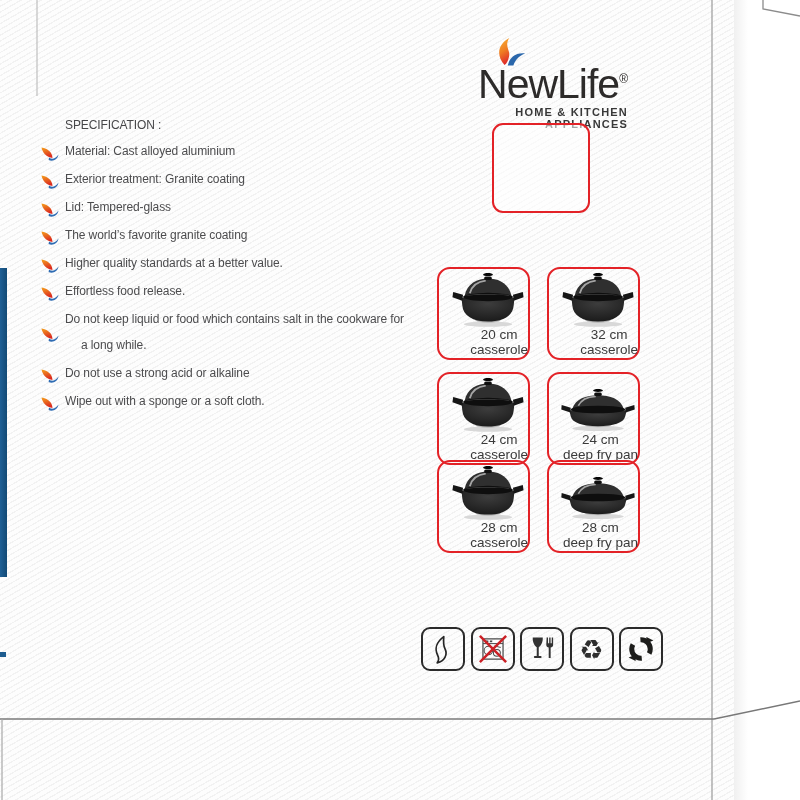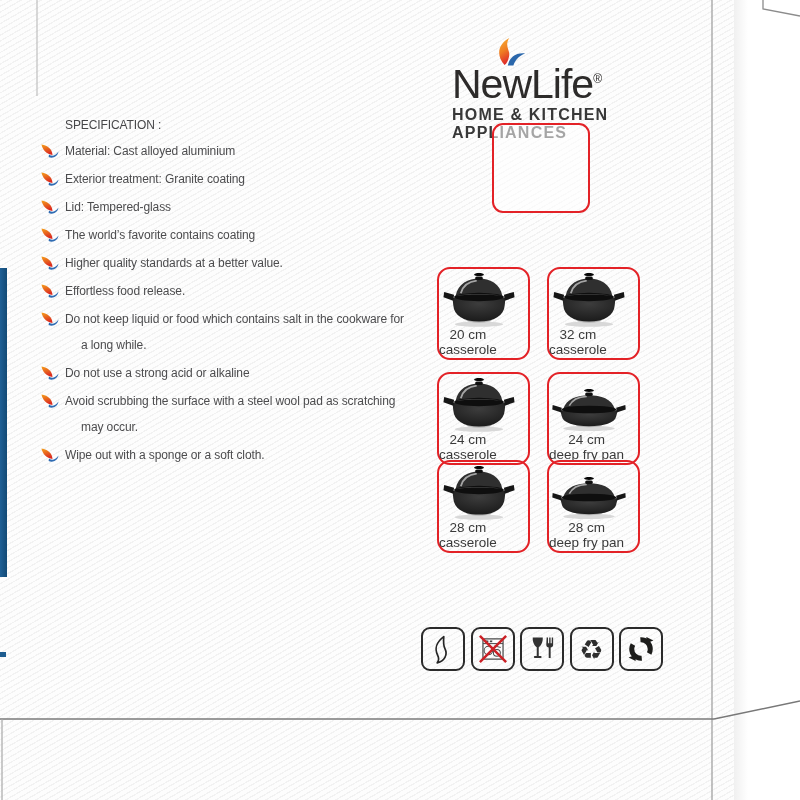--- a/index.html
+++ b/index.html
@@ -19,39 +19,39 @@
   
   .spine{position:absolute;left:0;top:268px;width:7px;height:309px;
     background:linear-gradient(90deg,#1f6096,#134a75);}
   .spine-dash{position:absolute;left:0;top:652px;width:6px;height:5px;background:#1d5c8f;}
 
   
   .copy{position:absolute;left:40px;top:112px;width:372px;color:#4c4c4e;
         font-size:12px;line-height:26px;letter-spacing:-0.1px;}
   .copy .heading{margin-left:25px;color:#474749;}
   .copy .heading.safety{margin-top:22px;}
-  .b-item{display:flex;align-items:flex-start;margin:0 0 2px 0;}
+  .b-item{display:flex;align-items:center;margin:0 0 2px 0;}
   .b-item .bullet{flex:0 0 20px;height:15px;margin:6px 5px 0 0;}
   .b-item .b-text{padding-left:16px;text-indent:-16px;width:346px;}
 
   
-  .logo{position:absolute;left:452px;top:36px;width:176px;text-align:left;}
+  .logo{position:absolute;left:452px;top:36px;width:176px;text-align:right;}
   .logo .flame{position:absolute;left:41px;top:2px;width:38px;height:28px;}
   .wordmark{margin-top:22px;font-size:41px;font-weight:400;letter-spacing:-1px;
             color:#2d2b2a;line-height:42px;}
   .wordmark .reg{font-size:12px;vertical-align:super;letter-spacing:0;}
-  .tagline{margin-top:1px;font-size:16px;font-weight:bold;letter-spacing:1.2px;color:#383838;}
+  .tagline{margin-top:1px;font-size:11px;font-weight:bold;letter-spacing:1.2px;color:#383838;}
 
   
   .window-box{position:absolute;left:492px;top:123px;width:98px;height:90px;
     border:2.5px solid #e32227;border-radius:11px;box-sizing:border-box;background:rgba(255,255,255,0.55);}
 
   
   .card{position:absolute;width:93px;height:93px;border:2.5px solid #e32227;border-radius:13px;
-    box-sizing:border-box;display:flex;flex-direction:column;align-items:flex-start;
+    box-sizing:border-box;display:flex;flex-direction:column;align-items:flex-end;
     justify-content:flex-start;padding-top:3px;}
   .card .pot{width:80px;height:56px;}
   .card .lbl{font-size:13.5px;line-height:15px;color:#3a3a3a;text-align:center;margin-top:-1px;}
   .c1{left:437px}.c2{left:547px}
   .r1{top:267px}.r2{top:372px}.r3{top:460px}
 
   
   .icon-row{position:absolute;left:421px;top:627px;display:flex;gap:5.5px;}
   .sq-icon{width:44px;height:44px;border:2.5px solid #2b2b2b;border-radius:9px;
     box-sizing:border-box;display:flex;align-items:center;justify-content:center;}
@@ -145,21 +145,21 @@
     <div class="b-item">
       <svg class="bullet">
           <use href="#sym-bullet"></use>
         </svg>
       <div class="b-text">Lid: Tempered-glass</div>
     </div>
     <div class="b-item">
       <svg class="bullet">
           <use href="#sym-bullet"></use>
         </svg>
-      <div class="b-text">The world’s favorite contains coating</div>
+      <div class="b-text">The world’s favorite granite coating</div>
     </div>
     <div class="b-item">
       <svg class="bullet">
           <use href="#sym-bullet"></use>
         </svg>
       <div class="b-text">Higher quality standards at a better value.</div>
     </div>
     <div class="b-item">
       <svg class="bullet">
           <use href="#sym-bullet"></use>
@@ -171,26 +171,20 @@
       <svg class="bullet">
           <use href="#sym-bullet"></use>
         </svg>
       <div class="b-text">Do not keep liquid or food which contains salt in the cookware  for a long while.</div>
     </div>
     <div class="b-item">
       <svg class="bullet">
           <use href="#sym-bullet"></use>
         </svg>
       <div class="b-text">Do not use a strong acid or alkaline</div>
-    </div>
-    <div class="b-item">
-      <svg class="bullet">
-          <use href="#sym-bullet"></use>
-        </svg>
-      <div class="b-text">Avoid scrubbing the surface with a steel wool pad as scratching may occur.</div>
     </div>
     <div class="b-item">
       <svg class="bullet">
           <use href="#sym-bullet"></use>
         </svg>
       <div class="b-text">Wipe out with a sponge or a soft cloth.</div>
     </div>
   </div>
 
   <div class="logo">

